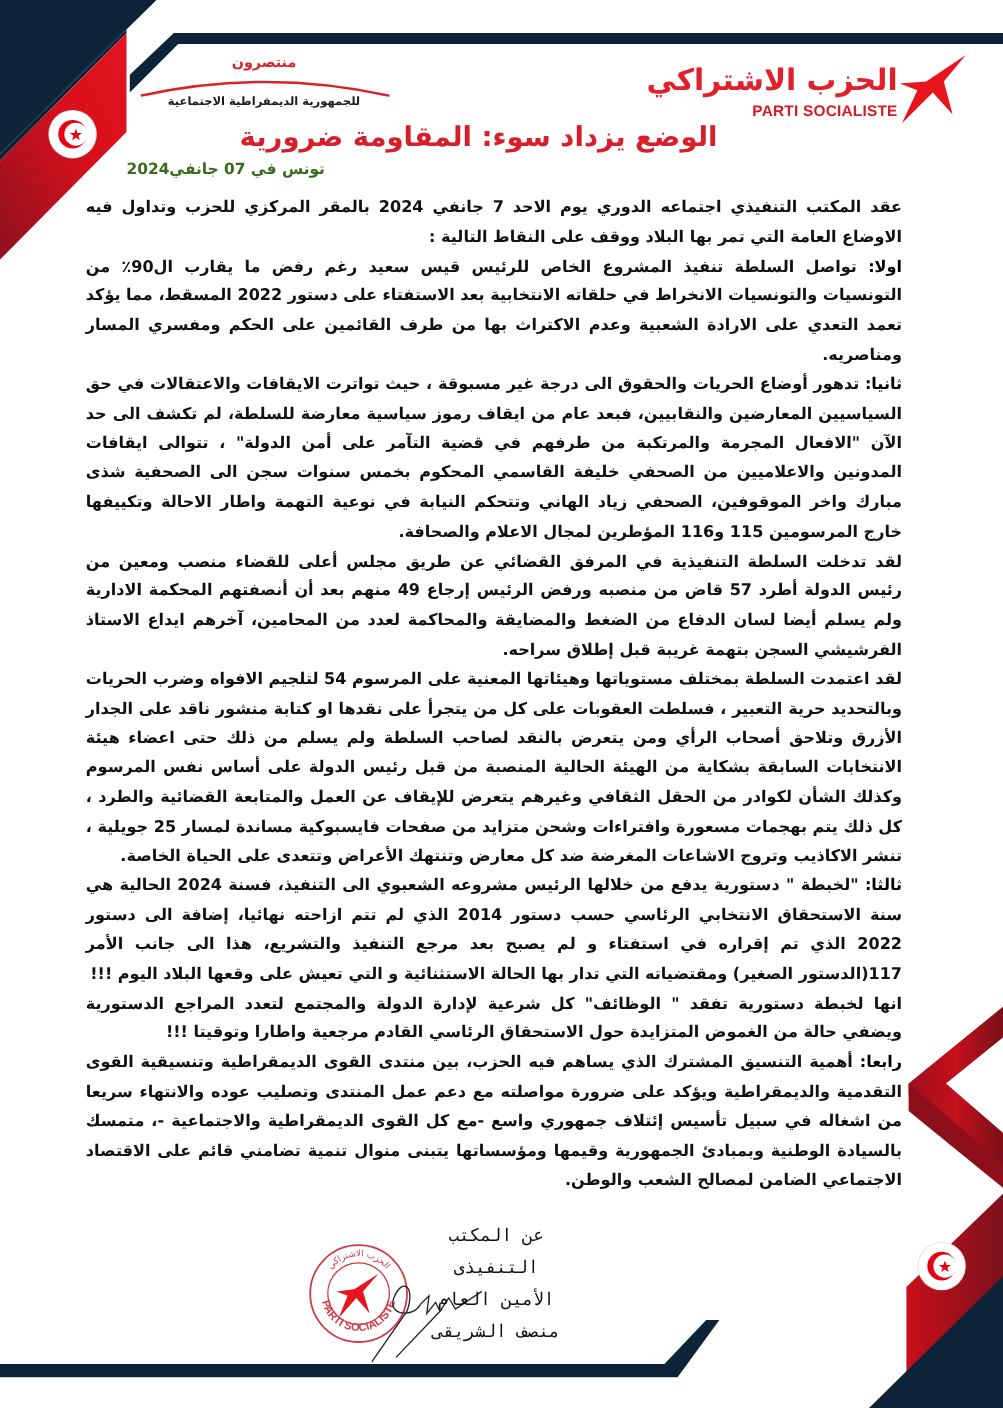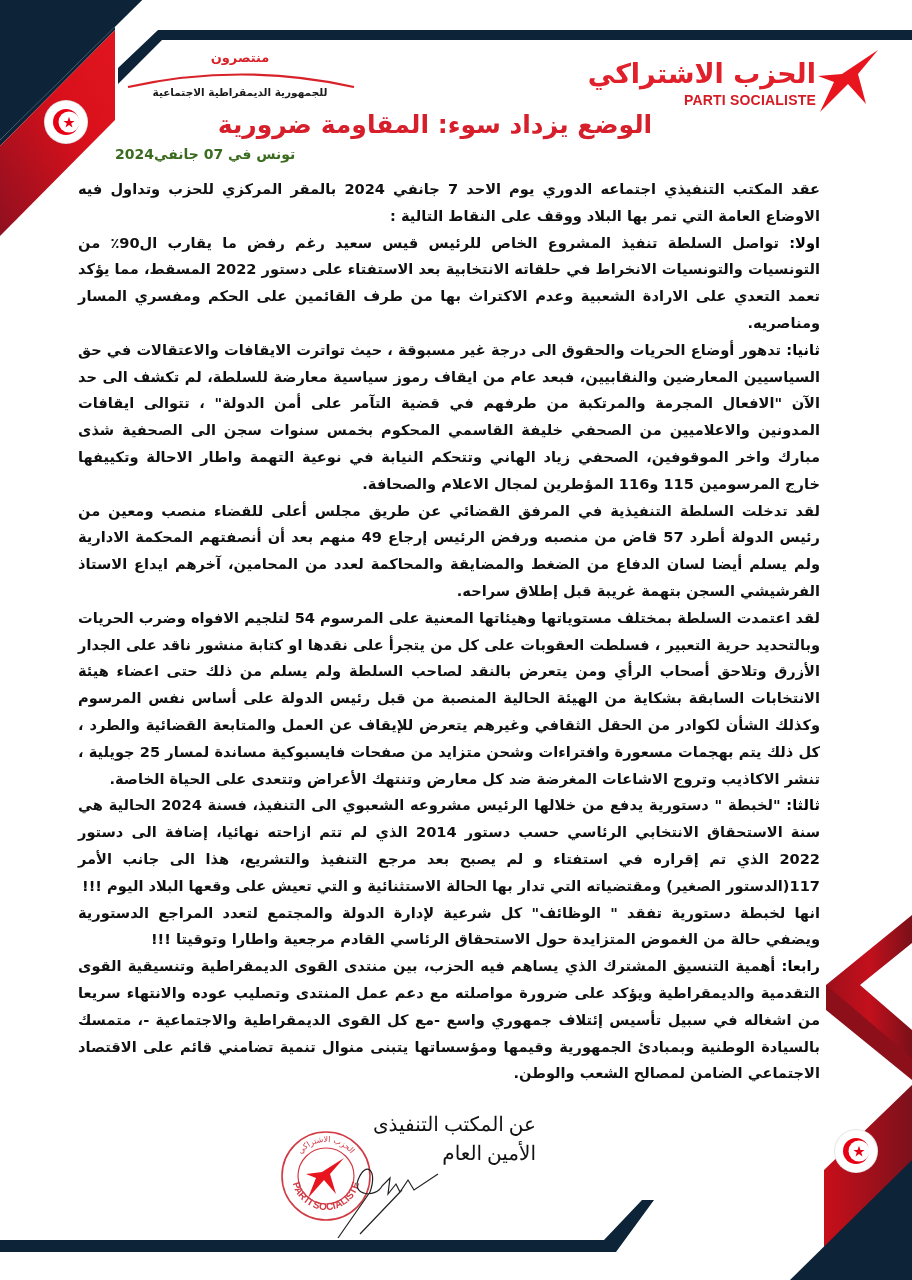--- a/index.html
+++ b/index.html
@@ -57,22 +57,22 @@
     position: absolute; top: 176px; left: 78px; width: 742px;
     direction: rtl; text-align: justify; text-align-last: right;
     font-family: "DejaVu Sans", sans-serif; font-weight: bold;
     font-size: 14.6px; line-height: 26.8px; color: #111111;
   }
   .body p { margin: 0; }
   .lead { color: #000000; }
 
   .sign {
     position: absolute; top: 1110px; left: 366px; width: 170px;
-    direction: rtl; 
-    font-family: Liberation Serif, serif; font-size: 20px; line-height: 29px; color: #111;
+    direction: rtl; text-align: center;
+    font-family: Liberation Mono, monospace; font-size: 16px; line-height: 29px; color: #111;
   }
   .stamp { position: absolute; left: 278px; top: 1128px; width: 96px; height: 96px; }
   .signature { position: absolute; left: 330px; top: 1140px; width: 110px; height: 100px; }
 </style>
 </head>
 <body>
 
 <svg class="deco" width="912" height="1280" viewBox="0 0 912 1280">
   <defs>
     <linearGradient id="redTL" x1="0" y1="1" x2="1" y2="0">
@@ -172,13 +172,14 @@
   <polygon points="66,30 52,46 58,66 46,52 30,70 38,50 28,46 44,44" fill="#e8151f"></polygon>
 </svg>
 
 <svg class="signature" viewBox="0 0 110 100">
   <path d="M8,98 L40,52 C48,30 36,20 28,40 C22,56 46,58 52,46 L60,38 L58,54 L66,44 L70,52 L78,40 L84,50 L108,34 M30,94 L72,50" stroke="#222" stroke-width="1.2" fill="none"></path>
 </svg>
 
 <div class="sign">
   <div>عن المكتب التنفيذى</div>
   <div>الأمين العام</div>
+  <div>منصف الشريقى</div>
 </div>
 
 </body></html>

